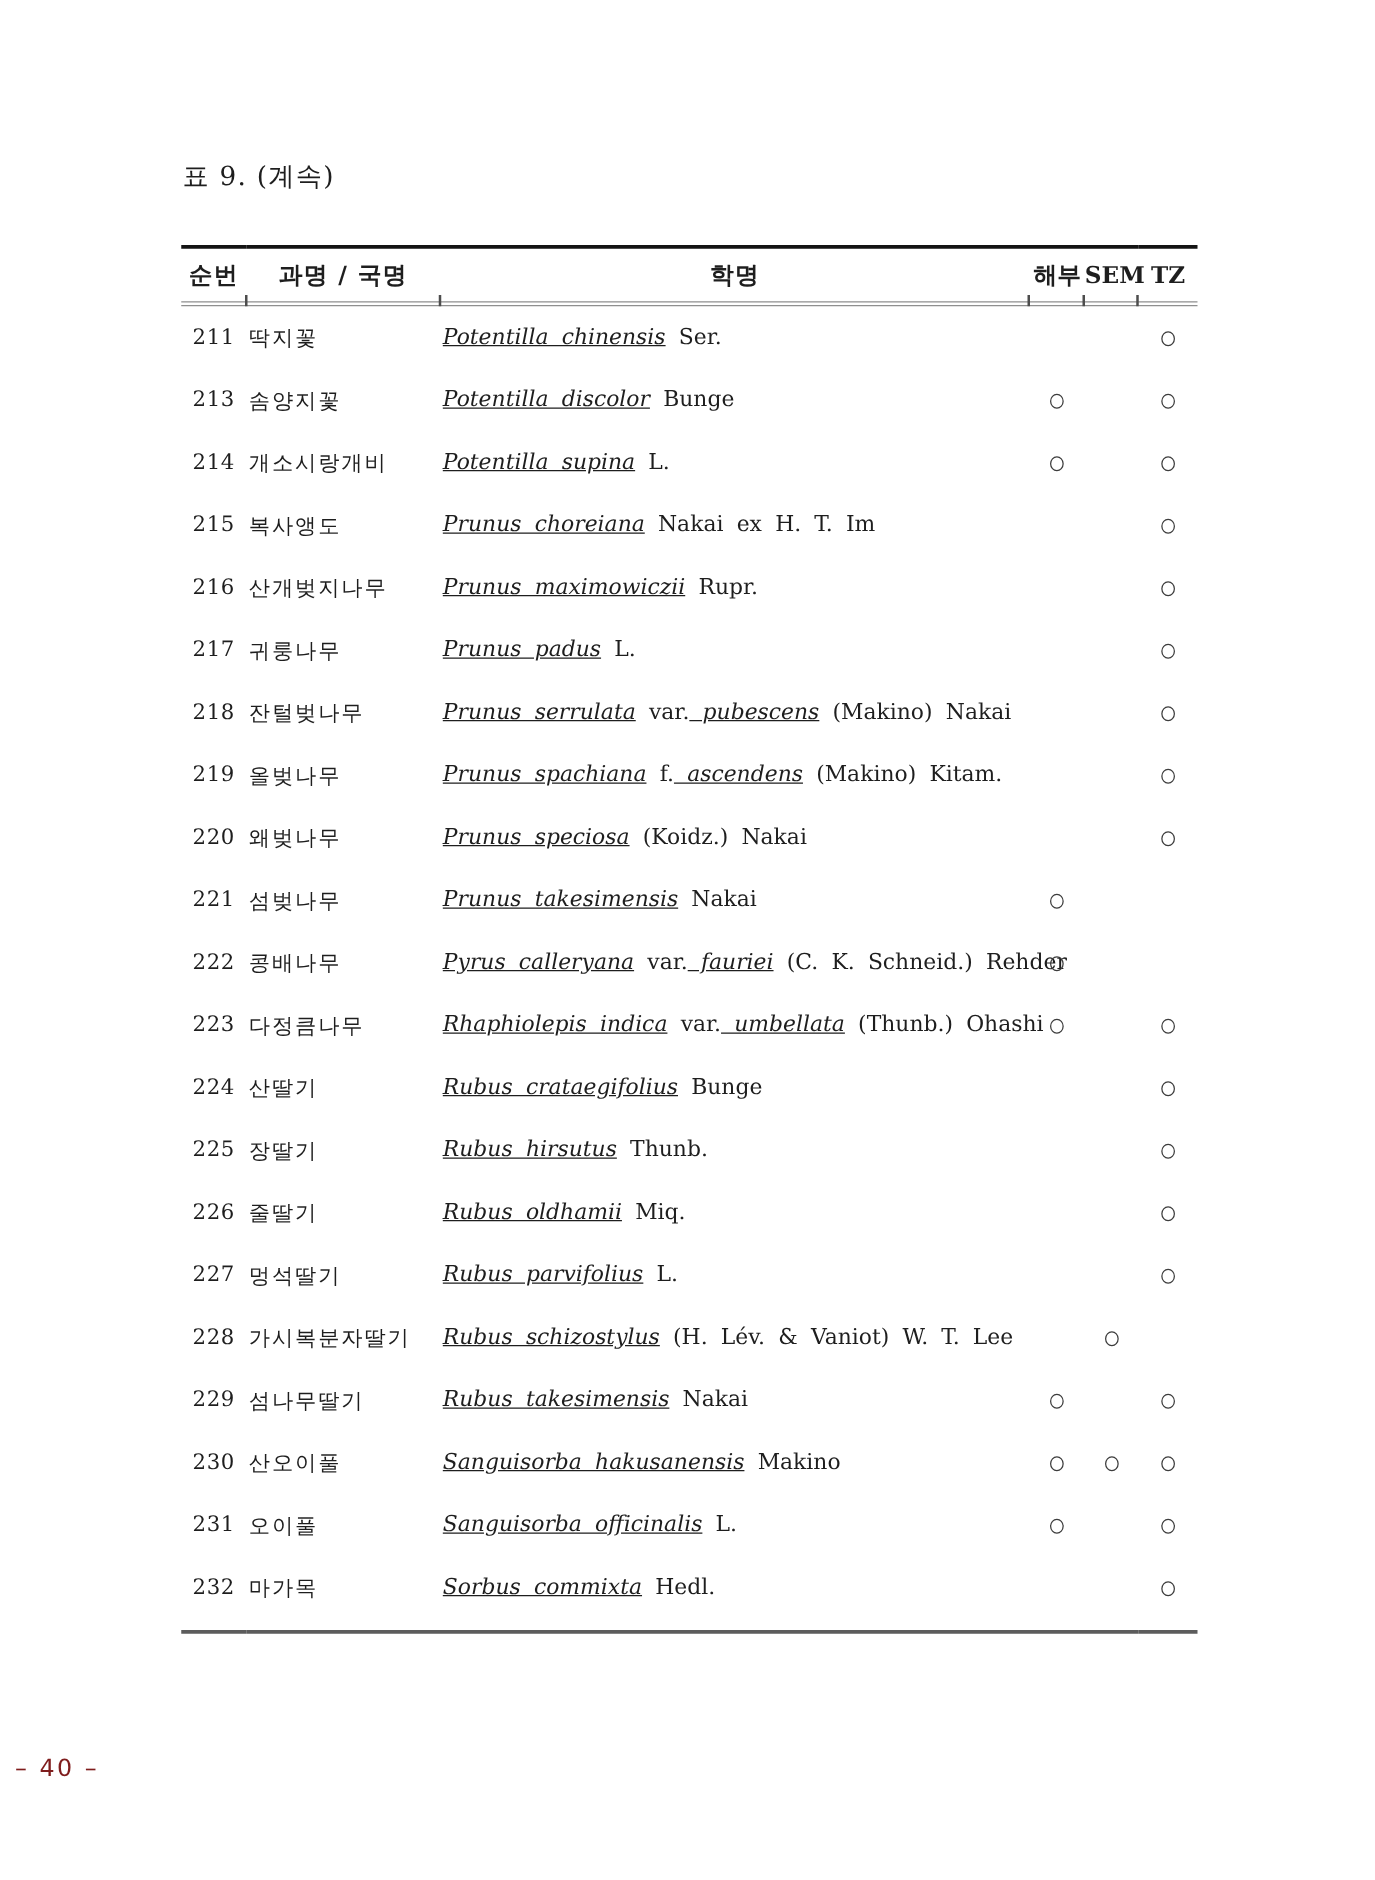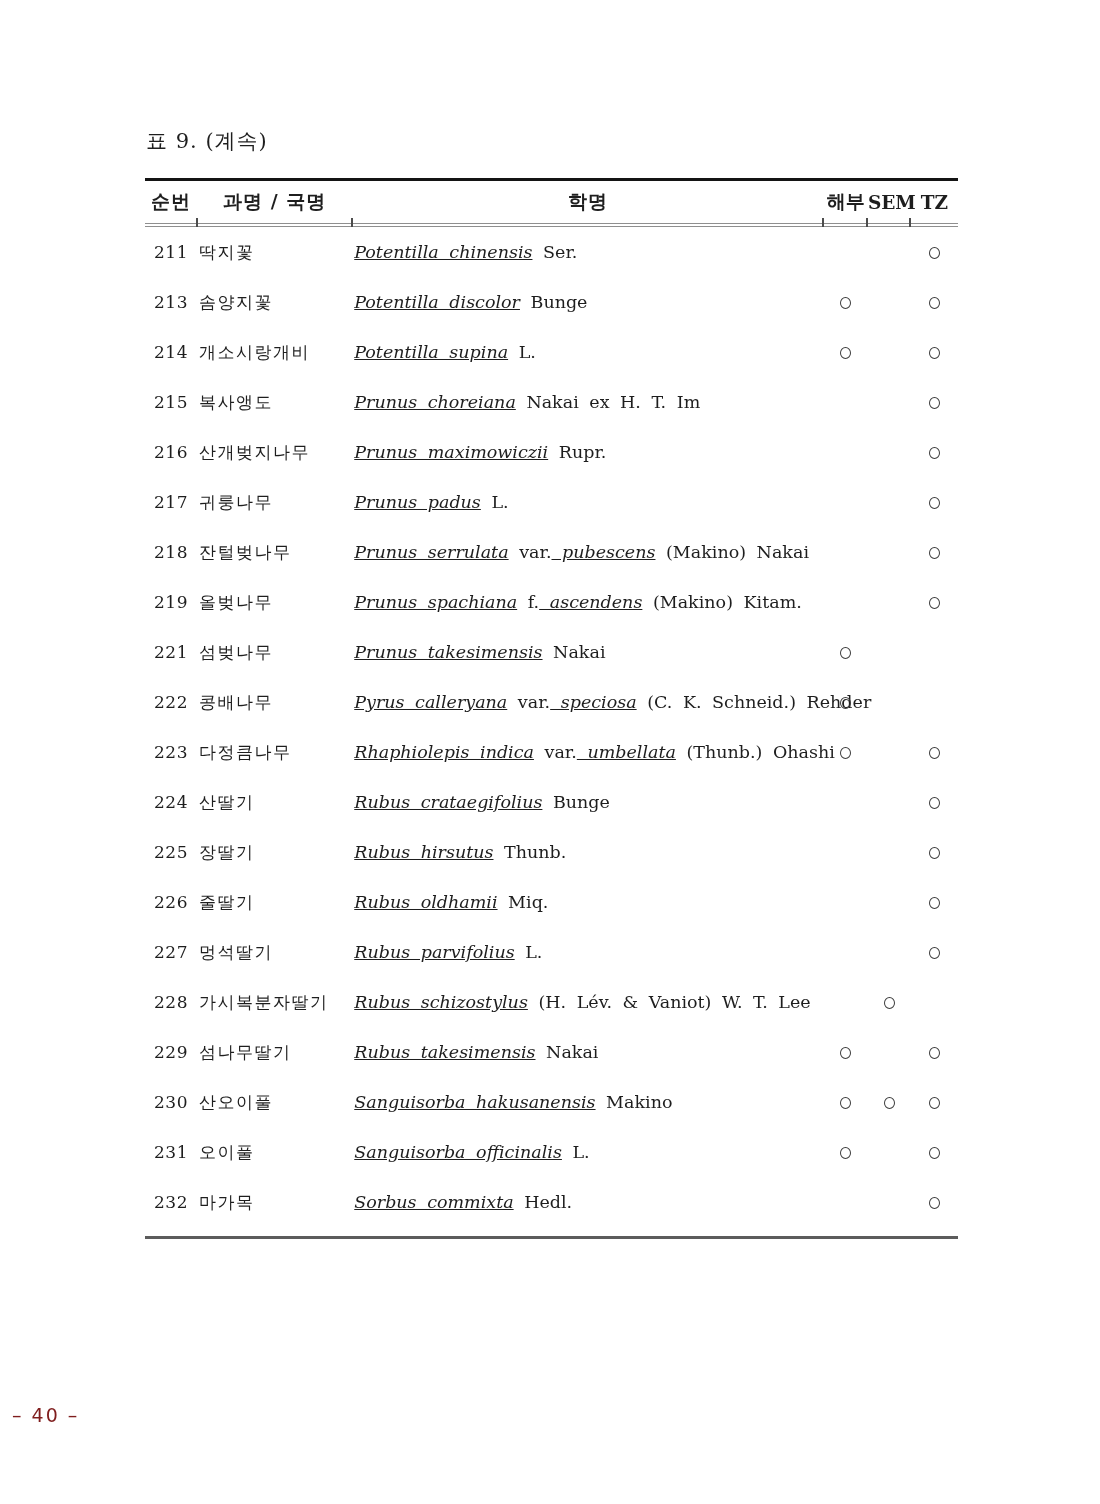--- a/index.html
+++ b/index.html
@@ -17,21 +17,21 @@
     position: absolute;
     left: 146px;
     top: 127px;
     font-size: 21px;
     letter-spacing: 1px;
     white-space: nowrap;
   }
   .table-wrap {
     position: absolute;
     left: 145px;
-    top: 178px;
+    top: 196px;
     width: 813px;
   }
   table.species {
     width: 813px;
     border-collapse: collapse;
     table-layout: fixed;
     border-top: 3px solid #141414;
     border-bottom: 3px solid #5c5c5c;
   }
   col.c-no   { width: 52px; }
@@ -204,31 +204,39 @@
   </tr>
           <tr>
     <td class="no">219</td>
     <td class="kor">올벚나무</td>
     <td class="sci"><span class="it">Prunus spachiana</span><span class="rm"> f.</span><span class="it"> ascendens</span><span class="rm"> (Makino) Kitam.</span></td>
     <td class="mk"><span class="circle-mark" style="visibility: hidden;"></span></td>
     <td class="mk"><span class="circle-mark" style="visibility: hidden;"></span></td>
     <td class="mk"><span class="circle-mark"></span></td>
   </tr>
           <tr>
+    <td class="no">220</td>
+    <td class="kor">왜벚나무</td>
+    <td class="sci"><span class="it">Prunus speciosa</span><span class="rm"> (Koidz.) Nakai</span></td>
+    <td class="mk"><span class="circle-mark" style="visibility: hidden;"></span></td>
+    <td class="mk"><span class="circle-mark" style="visibility: hidden;"></span></td>
+    <td class="mk"><span class="circle-mark"></span></td>
+  </tr>
+          <tr>
     <td class="no">221</td>
     <td class="kor">섬벚나무</td>
     <td class="sci"><span class="it">Prunus takesimensis</span><span class="rm"> Nakai</span></td>
     <td class="mk"><span class="circle-mark"></span></td>
     <td class="mk"><span class="circle-mark" style="visibility: hidden;"></span></td>
     <td class="mk"><span class="circle-mark" style="visibility: hidden;"></span></td>
   </tr>
           <tr>
     <td class="no">222</td>
     <td class="kor">콩배나무</td>
-    <td class="sci"><span class="it">Pyrus calleryana</span><span class="rm"> var.</span><span class="it"> speciosa</span><span class="rm"> (C. K. Schneid.) Rehder</span></td>
+    <td class="sci"><span class="it">Pyrus calleryana</span><span class="rm"> var.</span><span class="it"> fauriei</span><span class="rm"> (C. K. Schneid.) Rehder</span></td>
     <td class="mk"><span class="circle-mark"></span></td>
     <td class="mk"><span class="circle-mark" style="visibility: hidden;"></span></td>
     <td class="mk"><span class="circle-mark" style="visibility: hidden;"></span></td>
   </tr>
           <tr>
     <td class="no">223</td>
     <td class="kor">다정큼나무</td>
     <td class="sci"><span class="it">Rhaphiolepis indica</span><span class="rm"> var.</span><span class="it"> umbellata</span><span class="rm"> (Thunb.) Ohashi</span></td>
     <td class="mk"><span class="circle-mark"></span></td>
     <td class="mk"><span class="circle-mark" style="visibility: hidden;"></span></td>

